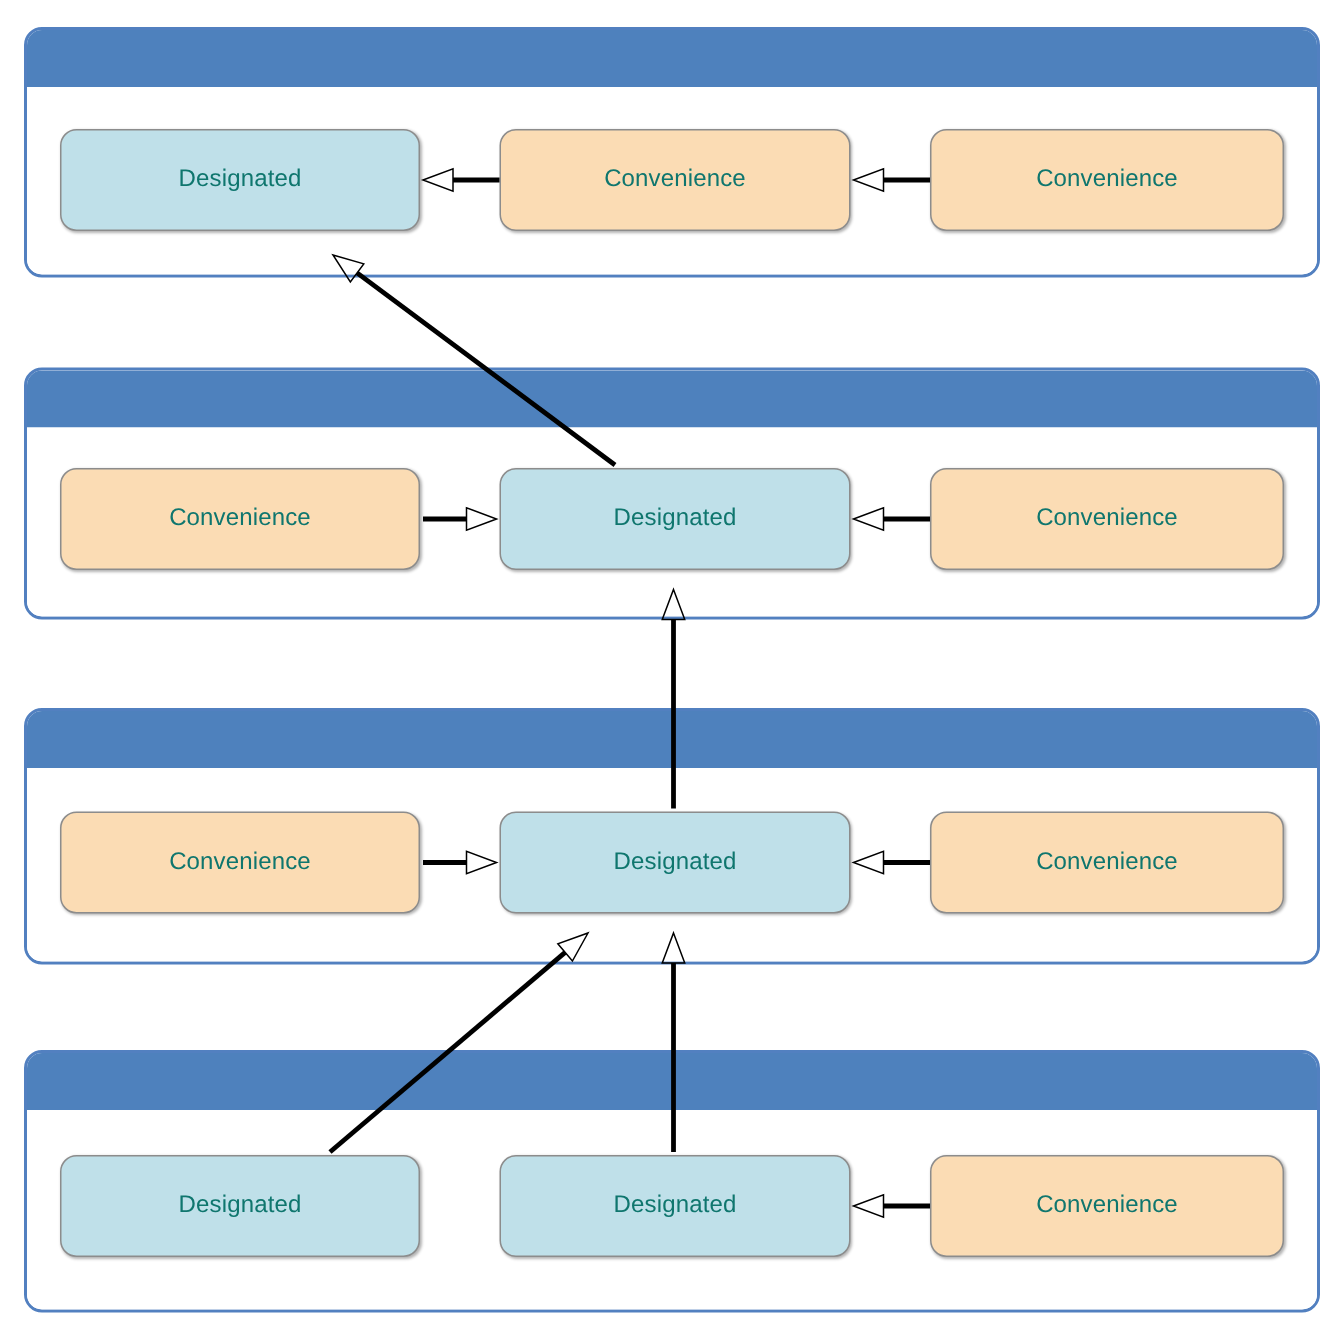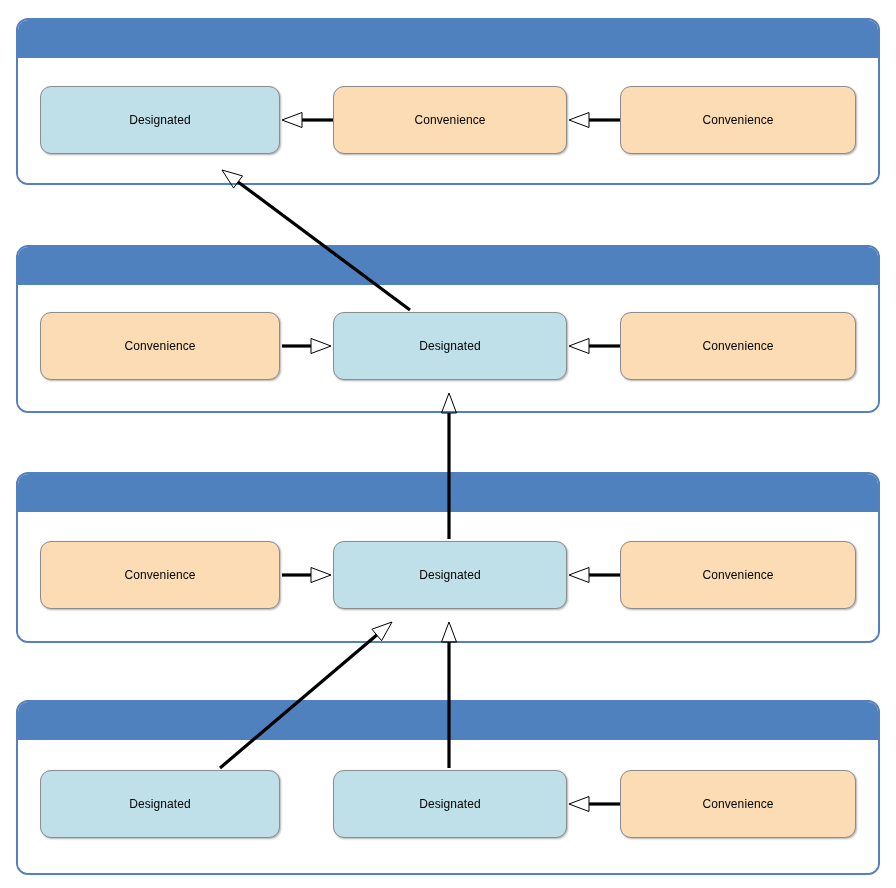--- a/index.html
+++ b/index.html
@@ -48,22 +48,22 @@
 
   
   .node {
     position: absolute;
     box-sizing: border-box;
     border: 1.5px solid #8C8C8C;
     border-radius: 11px;
     display: flex;
     align-items: center;
     justify-content: center;
-    font-size: 12px;
-    color: #000000;
+    font-size: 16px;
+    color: #0f766e;
     line-height: 1;
     letter-spacing: 0.1px;
     box-shadow: 1px 1px 2px rgba(0,0,0,0.30);
     user-select: none;
   }
   .node.designated {
     background: #BFE0E9;
   }
   .node.convenience {
     background: #FBDCB4;

